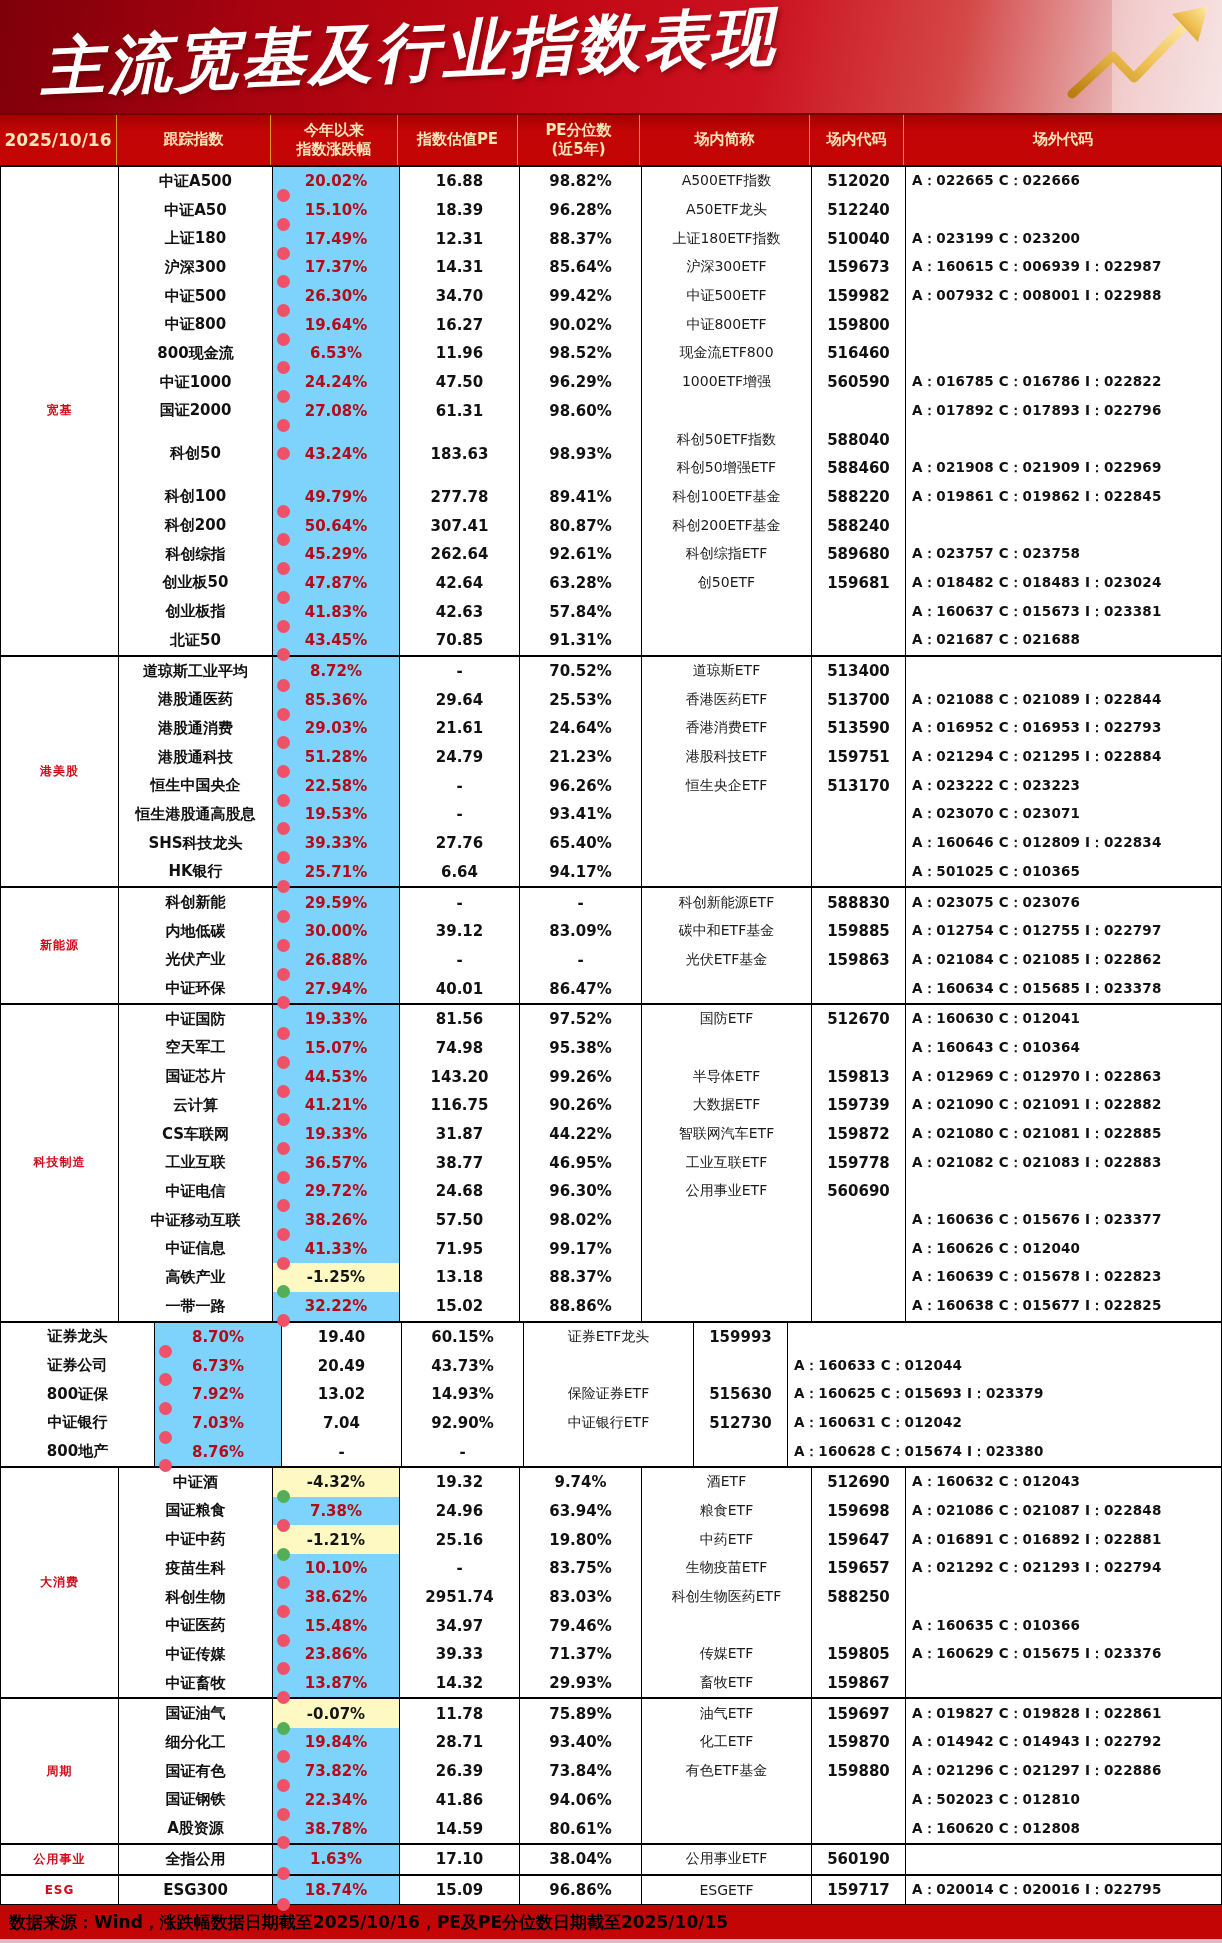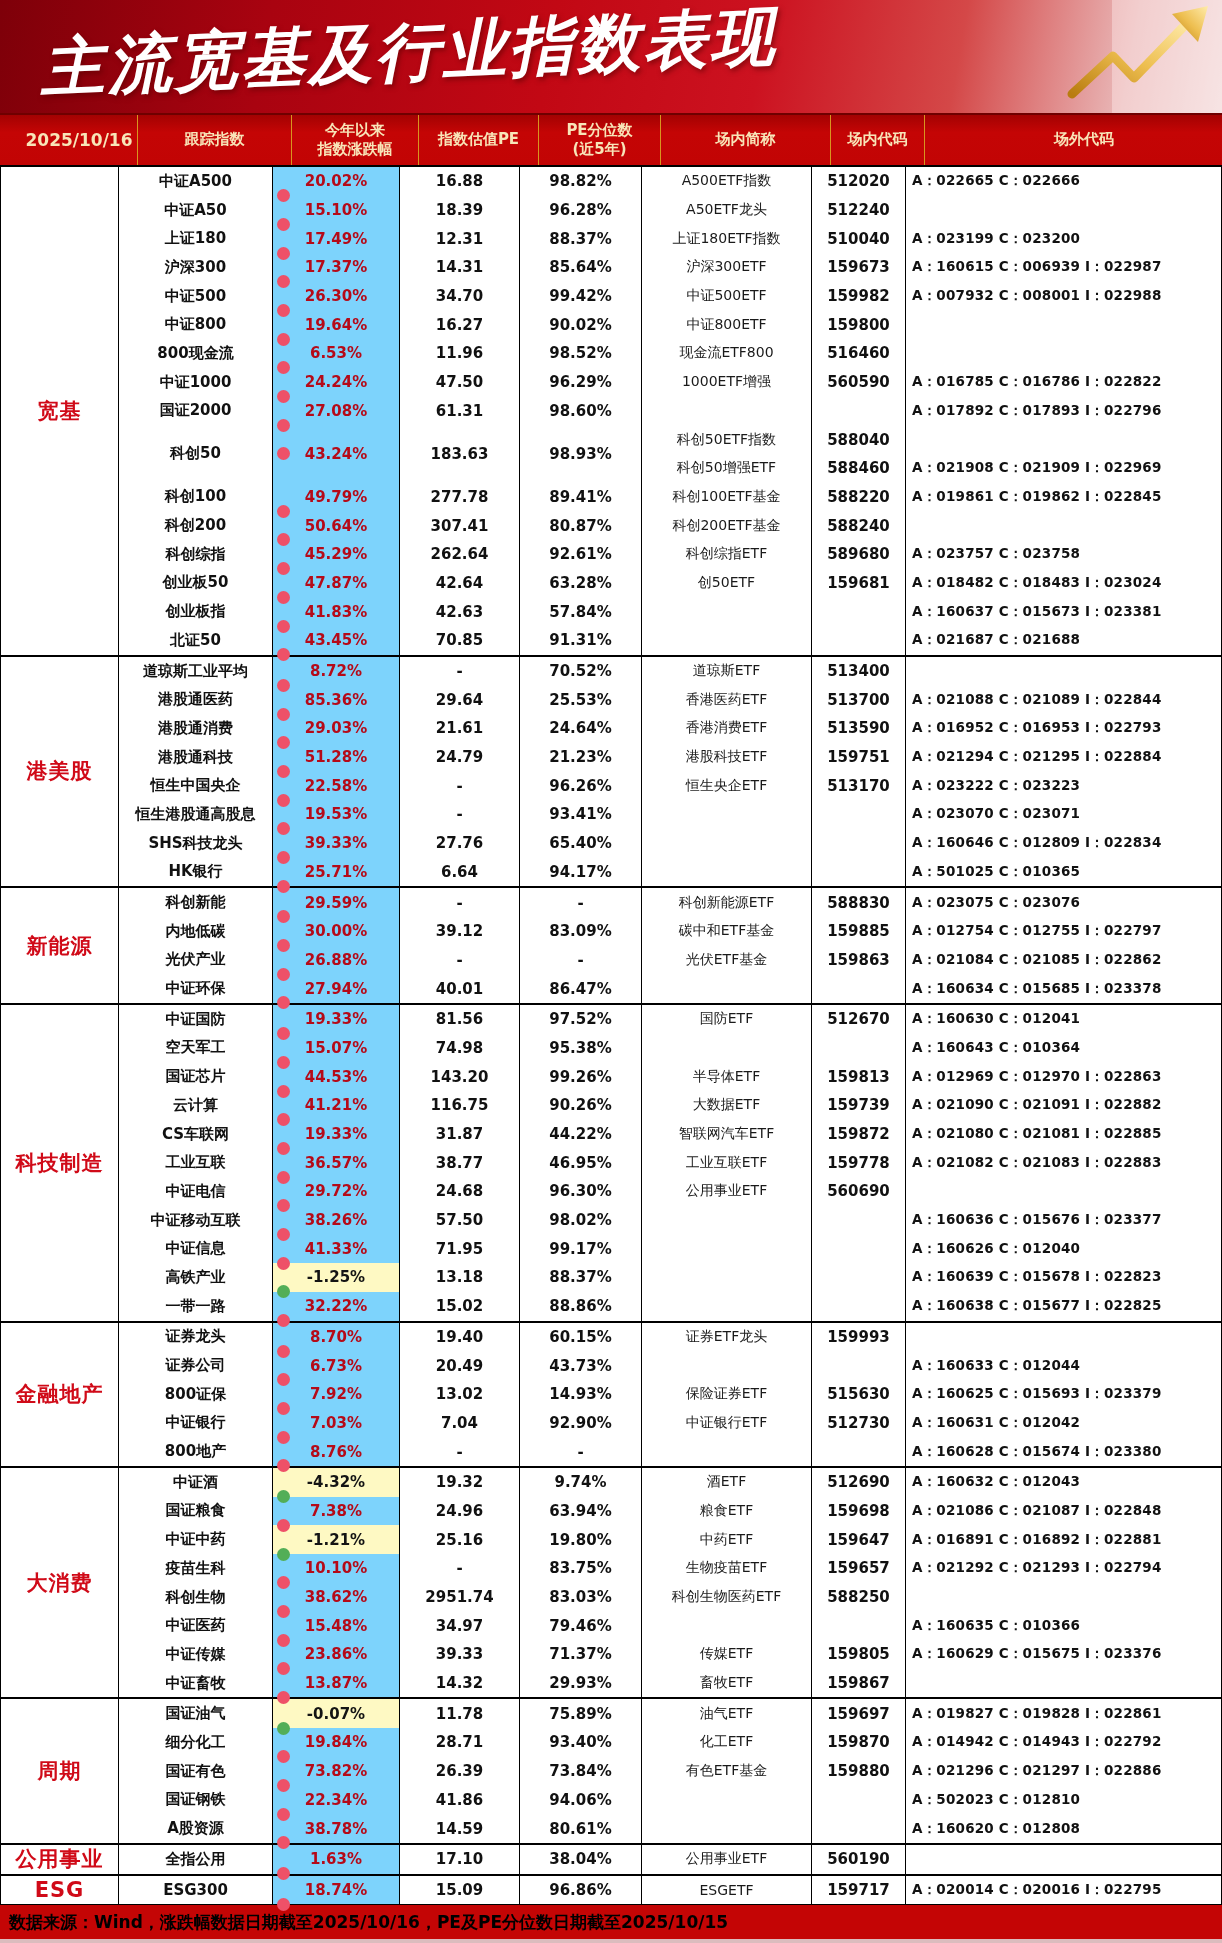--- a/index.html
+++ b/index.html
@@ -12,32 +12,32 @@
   .banner-pale{position:absolute;right:0;top:0;width:110px;height:113px;background:rgba(255,236,236,.42);}
   .banner-title{position:absolute;left:40px;top:2px;
     font-family:"DejaVu Serif","Liberation Serif",serif;font-style:italic;font-weight:bold;
     font-size:64px;line-height:100px;color:#ffffff;letter-spacing:3px;
     transform:rotate(-2.5deg);text-shadow:2px 3px 5px rgba(90,0,0,.55);white-space:nowrap;}
   .arrow-svg{position:absolute;right:4px;top:4px;width:152px;height:102px;}
 
   
   .thead{display:grid;grid-template-columns:117px 154px 127px 120px 122px 170px 94px 318px;
     height:50px;background:linear-gradient(#a30202,#c40505 35%,#c20404);
-    border-top:2px solid #6f0000;padding-left:21px;}
+    border-top:2px solid #6f0000;}
   .hcell{display:flex;flex-direction:column;align-items:center;justify-content:center;
     color:#f8e5b8;font-weight:bold;font-size:15px;line-height:1.3;
     border-right:1px solid #d8951f;}
   .hcell:last-child{border-right:none;}
   .hcell.date{font-size:17px;}
 
   
   .tbody{border-left:1.5px solid #000;border-right:1.5px solid #000;background:#fff;}
   .section{display:flex;border-top:2px solid #000;}
   .cat{width:117px;flex:0 0 117px;display:flex;align-items:center;justify-content:center;
-    color:#d00a18;font-weight:bold;font-size:21px;border-right:1px solid #000;letter-spacing:1px;}
+    color:#d00a18;font-weight:bold;font-size:12px;border-right:1px solid #000;letter-spacing:1px;}
   .rows{flex:1;}
   .row{display:grid;grid-template-columns:154px 127px 120px 122px 170px 94px 318px;height:28.7px;}
   .row.tall{height:57.4px;grid-template-rows:28.7px 28.7px;}
   .cell{display:flex;align-items:center;justify-content:center;position:relative;
     border-right:1px solid #000;font-size:15px;color:#111;overflow:visible;white-space:nowrap;}
   .cell.otc{border-right:none;justify-content:flex-start;padding-left:6px;
     font-size:13.5px;font-weight:bold;letter-spacing:.2px;}
   .cell.idx{font-weight:bold;}
   .cell.pe,.cell.pct,.cell.code{font-weight:bold;}
   .cell.name{font-size:14px;font-weight:400;color:#1a1a1a;}
@@ -588,21 +588,20 @@
             </div>
             <div class="cell pe">15.02</div>
             <div class="cell pct">88.86%</div>
             <div class="cell name"></div>
             <div class="cell code"></div>
             <div class="cell otc">A：160638  C：015677  I：022825</div>
           </div>
         </div>
       </div>
       <div class="section">
-        <div class="cat">金融地产</div>
         <div class="rows">
           <div class="row">
             <div class="cell idx">证券龙头</div>
             <div class="cell ytd">
               <span class="dot"></span>
               <span>8.70%</span>
             </div>
             <div class="cell pe">19.40</div>
             <div class="cell pct">60.15%</div>
             <div class="cell name">证券ETF龙头</div>

